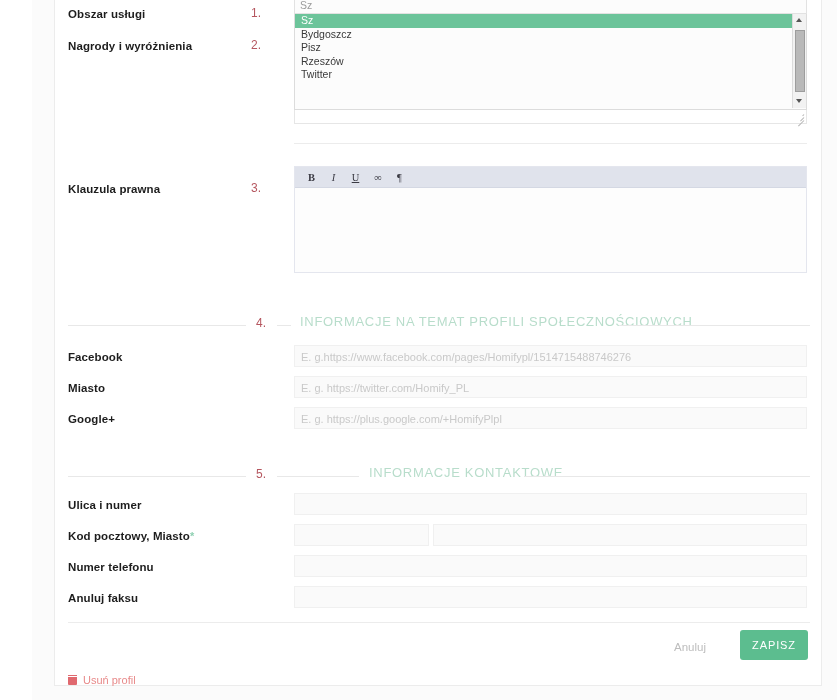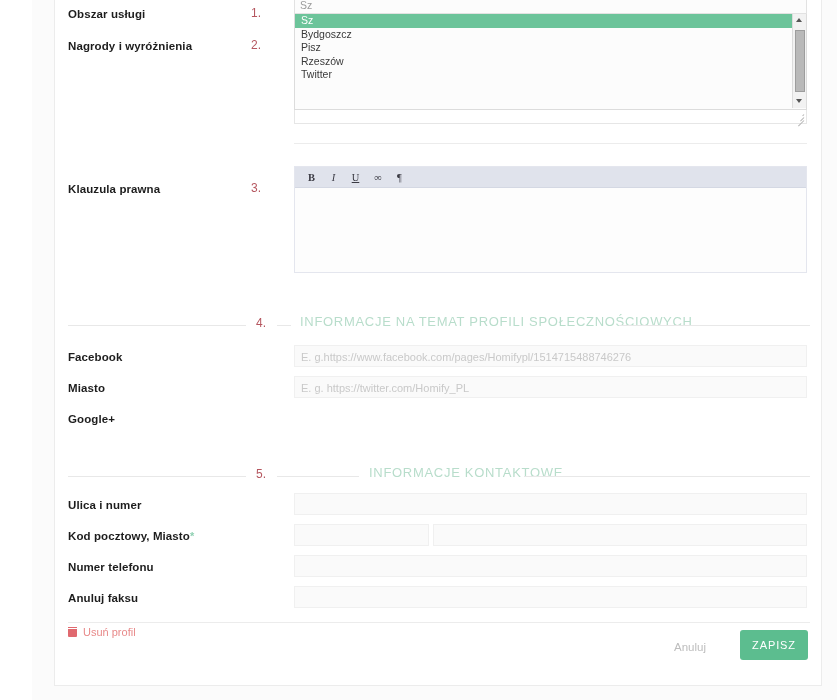--- a/index.html
+++ b/index.html
@@ -145,21 +145,21 @@
     position: absolute; font-size: 13px; color: #b8ddcb;
     letter-spacing: .7px; white-space: nowrap;
     font-family: "Liberation Sans", sans-serif;
   }
   
   .footdiv {
     position: absolute; left: 13px; top: 632px;
     width: 742px; height: 1px; background: #ececec;
   }
   .del {
-    position: absolute; left: 13px; top: 636px;
+    position: absolute; left: 13px; top: 684px;
     font-size: 11px; color: #e88a8a;
     display: flex; align-items: flex-start;
   }
   .trash {
     position: relative; width: 9px; height: 11px; margin-right: 6px;
   }
   .trash .body {
     position: absolute; left: 0; top: 2.5px;
     width: 9px; height: 8.5px; background: #e0696f;
     border-radius: 0 0 1px 1px;
@@ -256,20 +256,21 @@
     <div class="field" style="left:239px; top:355px; width:513px;">E. g.https://www.facebook.com/pages/Homifypl/1514715488746276</div>
 
     <div class="row" style="top:392px;">
       <span class="label">Miasto</span>
     </div>
     <div class="field" style="left:239px; top:386px; width:513px;">E. g. https://twitter.com/Homify_PL</div>
 
     <div class="row" style="top:423px;">
       <span class="label">Google+</span>
     </div>
+    <div class="field" style="left:239px; top:417px; width:513px;">E. g. https://plus.google.com/+HomifyPlpl</div>
 
     <div class="sect" style="top:478px;">
       <div class="ln" style="left:0; width:178px;"></div>
       <div class="num" style="left:188px; top:-1px;">5.</div>
       <div class="ln" style="left:209px; width:82px;"></div>
       <div class="ttl" style="left:301px; top:-3px;">INFORMACJE KONTAKTOWE</div>
       <div class="ln" style="left:456px; width:286px;"></div>
     </div>
 
     <div class="row" style="top:509px;">

